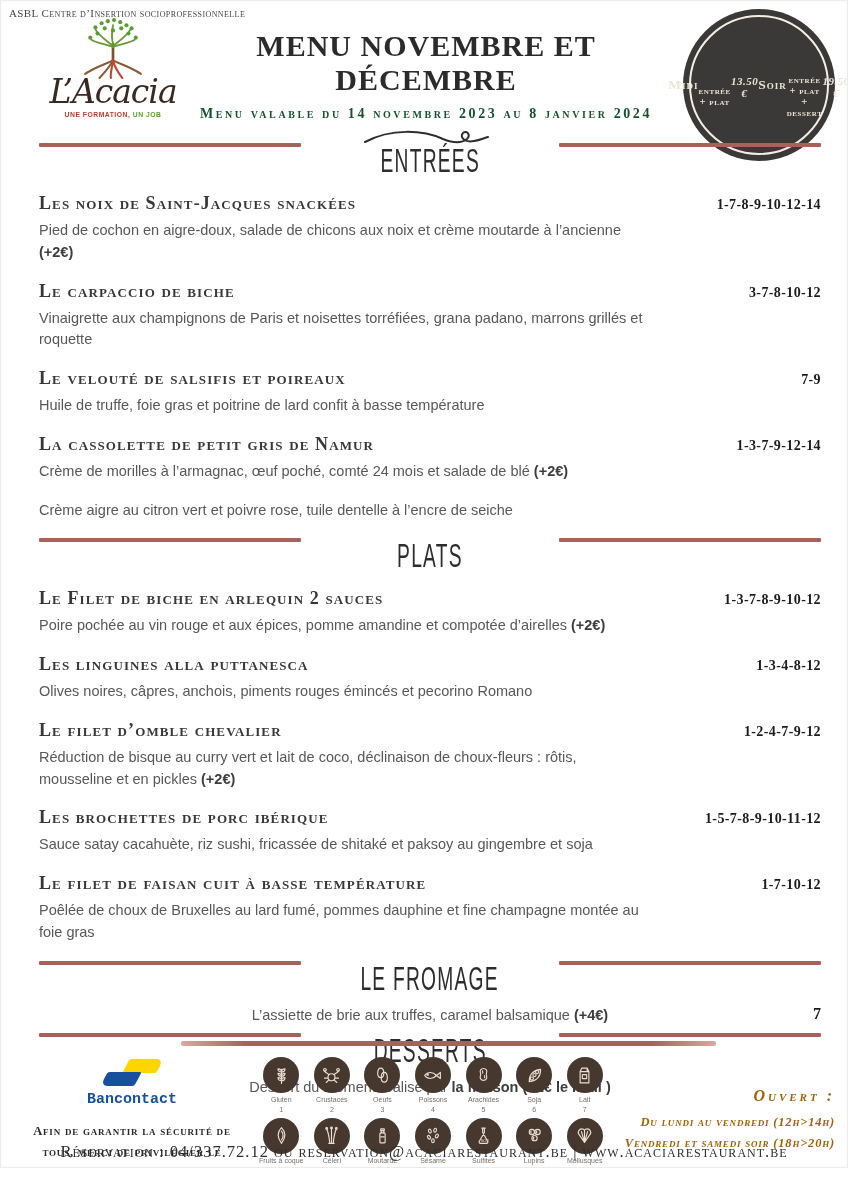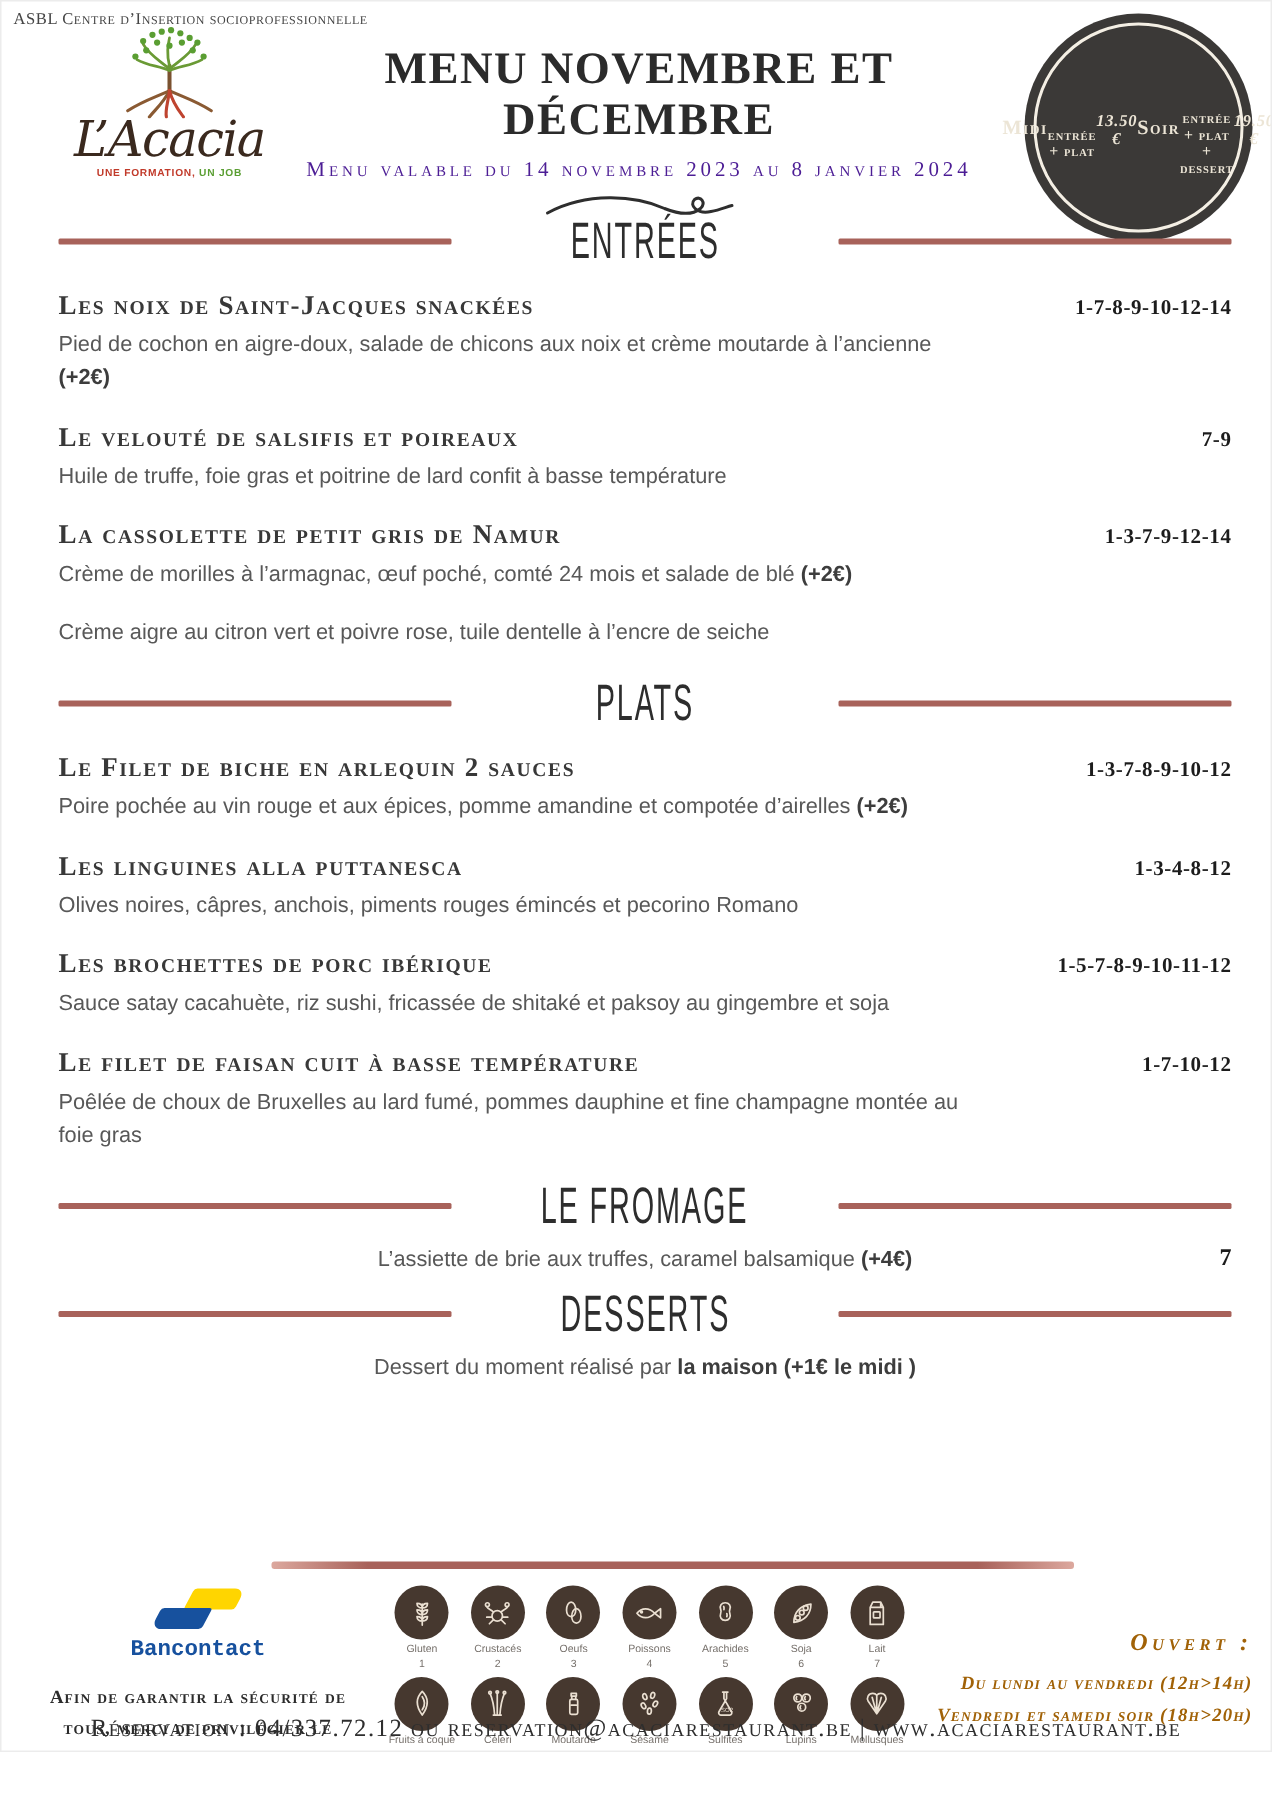--- a/index.html
+++ b/index.html
@@ -9,36 +9,36 @@
   
   .asbl{position:absolute;top:6px;left:8px;font-family:"Liberation Serif",serif;font-variant:small-caps;
         font-size:11px;letter-spacing:.4px;color:#454545;}
   .logo{position:absolute;left:42px;top:16px;width:140px;text-align:center;}
   .logo-name{font-family:"DejaVu Serif",serif;font-style:italic;font-size:33px;line-height:1;color:#3a291e;margin-top:-8px;letter-spacing:-1px;}
   .logo-tagline{font-size:6.8px;font-weight:bold;letter-spacing:.5px;margin-top:3px;}
   .tag-red{color:#c13a2a;} .tag-green{color:#5a9e32;}
 
   .title-block{position:absolute;left:170px;top:28px;width:510px;text-align:center;}
   .page-title{font-family:"Liberation Serif",serif;font-size:30px;font-weight:600;letter-spacing:1px;color:#2b2b2b;margin:0;}
-  .page-subtitle{font-family:"Liberation Serif",serif;font-variant:small-caps;font-weight:400;font-size:14px;
-                 letter-spacing:2.6px;color:#4c1d95;margin-top:9px;}
+  .page-subtitle{font-family:"Liberation Serif",serif;font-variant:small-caps;font-weight:700;font-size:14px;
+                 letter-spacing:2.6px;color:#14532d;margin-top:9px;}
   .squiggle{margin-top:4px;}
 
   .badge{position:absolute;left:682px;top:8px;width:152px;height:152px;border-radius:50%;background:#3b3937;
          display:flex;flex-direction:row;align-items:center;justify-content:center;text-align:center;
          font-family:"Liberation Serif",serif;color:#ece5d6;}
   .badge::after{content:"";position:absolute;inset:6px;border:2px solid #f4efe4;border-radius:50%;}
   .badge-label{font-variant:small-caps;font-weight:bold;font-size:13.5px;letter-spacing:1px;}
   .badge-formula{font-variant:small-caps;font-weight:bold;font-size:10.5px;letter-spacing:.6px;margin-top:21px;}
   .badge-price{font-style:italic;font-weight:bold;font-size:11px;letter-spacing:.5px;margin-top:3px;}
   .badge-gap{height:9px;}
 
   
   .menu{position:absolute;top:138px;left:38px;right:26px;}
-  .section-head{display:flex;align-items:center;margin:4px 0 14px 0;}
+  .section-head{display:flex;align-items:flex-start;margin:4px 0 14px 0;}
   .rule{flex:1;height:4px;background:#a8625a;border-radius:1px;}
   .section-title{width:258px;text-align:center;white-space:nowrap;}
   .section-title span{display:inline-block;transform:scale(.62,1.1);transform-origin:center;
         font-family:"Liberation Sans",sans-serif;font-weight:400;font-size:31px;letter-spacing:2px;color:#2d2d2d;}
 
   .dish{margin-bottom:17px;}
   .dish-top{display:flex;justify-content:space-between;align-items:baseline;}
   .dish-name{font-family:"Liberation Serif",serif;font-variant:small-caps;font-weight:600;font-size:18px;
              letter-spacing:1.1px;color:#383838;}
   .dish-allergens{font-family:Liberation Serif, serif;font-weight:700;font-size:14px;letter-spacing:.4px;color:#1c1c1c;}
@@ -160,20 +160,27 @@
     </div>
 
     <div class="dish">
       <div class="dish-top">
         <div class="dish-name">Les noix de Saint-Jacques snackées</div>
         <div class="dish-allergens">1-7-8-9-10-12-14</div>
       </div>
       <div class="dish-desc"><span>Pied de cochon en aigre-doux, salade de chicons aux noix et crème moutarde à l’ancienne</span> <span class="desc-bold">(+2€)</span></div>
     </div>
 
+    <div class="dish">
+      <div class="dish-top">
+        <div class="dish-name">Le carpaccio de biche</div>
+        <div class="dish-allergens">3-7-8-10-12</div>
+      </div>
+      <div class="dish-desc"><span>Vinaigrette aux champignons de Paris et noisettes torréfiées, grana padano, marrons grillés et roquette</span></div>
+    </div>
 
     <div class="dish">
       <div class="dish-top">
         <div class="dish-name">Le velouté de salsifis et poireaux</div>
         <div class="dish-allergens">7-9</div>
       </div>
       <div class="dish-desc"><span>Huile de truffe, foie gras et poitrine de lard confit à basse température</span></div>
     </div>
 
     <div class="dish">
@@ -203,20 +210,27 @@
     </div>
 
     <div class="dish">
       <div class="dish-top">
         <div class="dish-name">Les linguines alla puttanesca</div>
         <div class="dish-allergens">1-3-4-8-12</div>
       </div>
       <div class="dish-desc"><span>Olives noires, câpres, anchois, piments rouges émincés et pecorino Romano</span></div>
     </div>
 
+    <div class="dish">
+      <div class="dish-top">
+        <div class="dish-name">Le filet d’omble chevalier</div>
+        <div class="dish-allergens">1-2-4-7-9-12</div>
+      </div>
+      <div class="dish-desc"><span>Réduction de bisque au curry vert et lait de coco, déclinaison de choux-fleurs : rôtis, mousseline et en pickles</span> <span class="desc-bold">(+2€)</span></div>
+    </div>
 
     <div class="dish">
       <div class="dish-top">
         <div class="dish-name">Les brochettes de porc ibérique</div>
         <div class="dish-allergens">1-5-7-8-9-10-11-12</div>
       </div>
       <div class="dish-desc"><span>Sauce satay cacahuète, riz sushi, fricassée de shitaké et paksoy au gingembre et soja</span></div>
     </div>
 
     <div class="dish">

